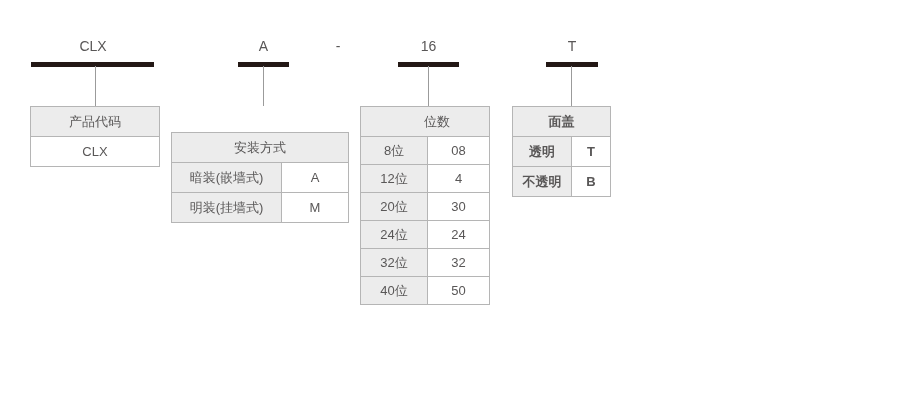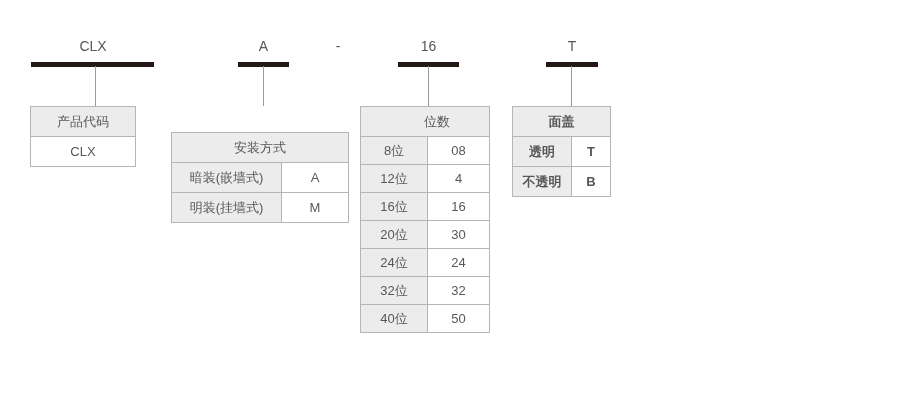--- a/index.html
+++ b/index.html
@@ -107,21 +107,21 @@
   <div class="seg-dash" style="left:328px; top:38px; width:20px;">-</div>
 
   <div class="seg-label" style="left:398px; top:38px; width:61px;">16</div>
   <div class="seg-bar" style="left:398px; top:62px; width:61px;"></div>
   <div class="seg-stem" style="left:428px; top:66px; height:40px;"></div>
 
   <div class="seg-label" style="left:546px; top:38px; width:52px;">T</div>
   <div class="seg-bar" style="left:546px; top:62px; width:52px;"></div>
   <div class="seg-stem" style="left:571px; top:66px; height:40px;"></div>
 
-  <table class="tbl" style="left:30px; top:106px; width:106px;padding-left:44px;">
+  <table class="tbl" style="left:30px; top:106px; width:130px;padding-left:44px;">
     <tbody>
       <tr>
         <td class="hdr">产品代码</td>
       </tr>
       <tr>
         <td class="white">CLX</td>
       </tr>
     </tbody>
   </table>
 
@@ -156,24 +156,20 @@
       </tr>
       <tr>
         <td class="keycell">8位</td>
         <td class="valcell">08</td>
       </tr>
       <tr>
         <td class="keycell">12位</td>
         <td class="valcell">4</td>
       </tr>
       <tr>
-        <td class="keycell">16位</td>
-        <td class="valcell">16</td>
-      </tr>
-      <tr>
         <td class="keycell">20位</td>
         <td class="valcell">30</td>
       </tr>
       <tr>
         <td class="keycell">24位</td>
         <td class="valcell">24</td>
       </tr>
       <tr>
         <td class="keycell">32位</td>
         <td class="valcell">32</td>

